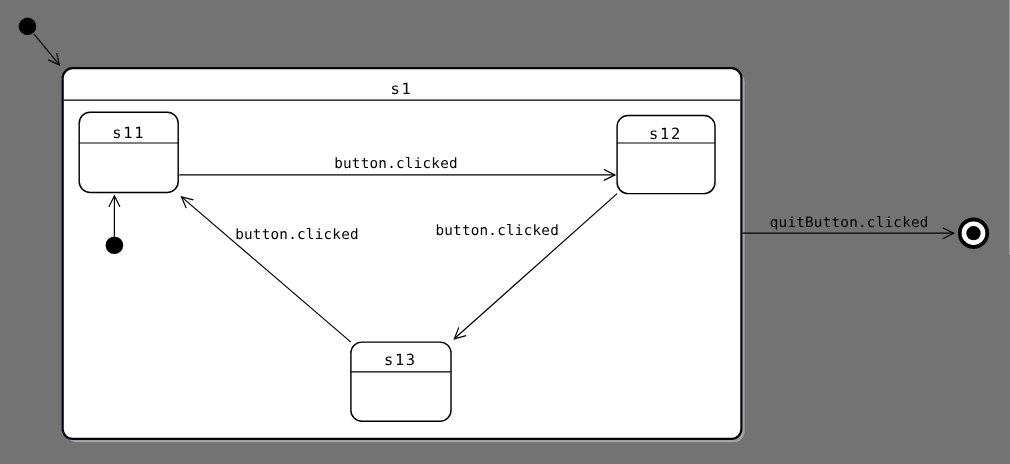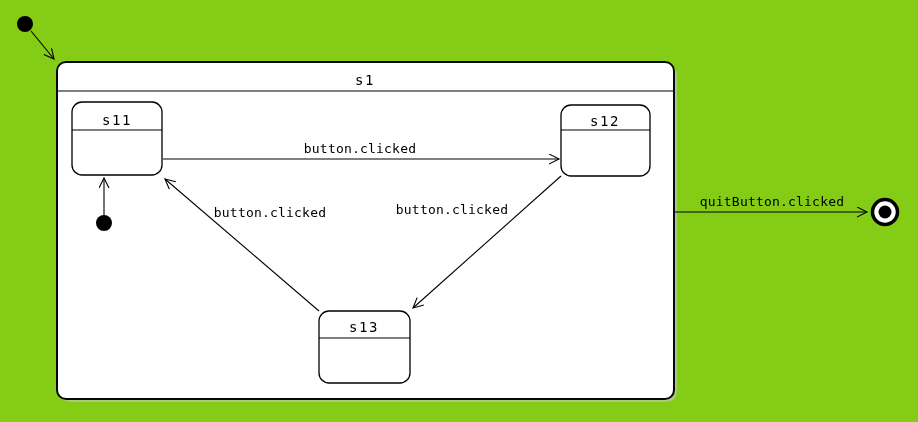--- a/index.html
+++ b/index.html
@@ -5,21 +5,21 @@
   html, body {
     margin: 0;
     padding: 0;
     background: #efefef;
     font-family: "DejaVu Sans Mono", "Liberation Mono", monospace;
   }
   .canvas {
     position: relative;
     width: 918px;
     height: 422px;
-    background: #84cc16;
+    background: #737373;
     overflow: hidden;
   }
   svg { display: block; }
   .state-title {
     font-family: "DejaVu Sans Mono", "Liberation Mono", monospace;
     font-size: 14px;
     letter-spacing: 1.5px;
     fill: #000000;
   }
   .transition-label {

